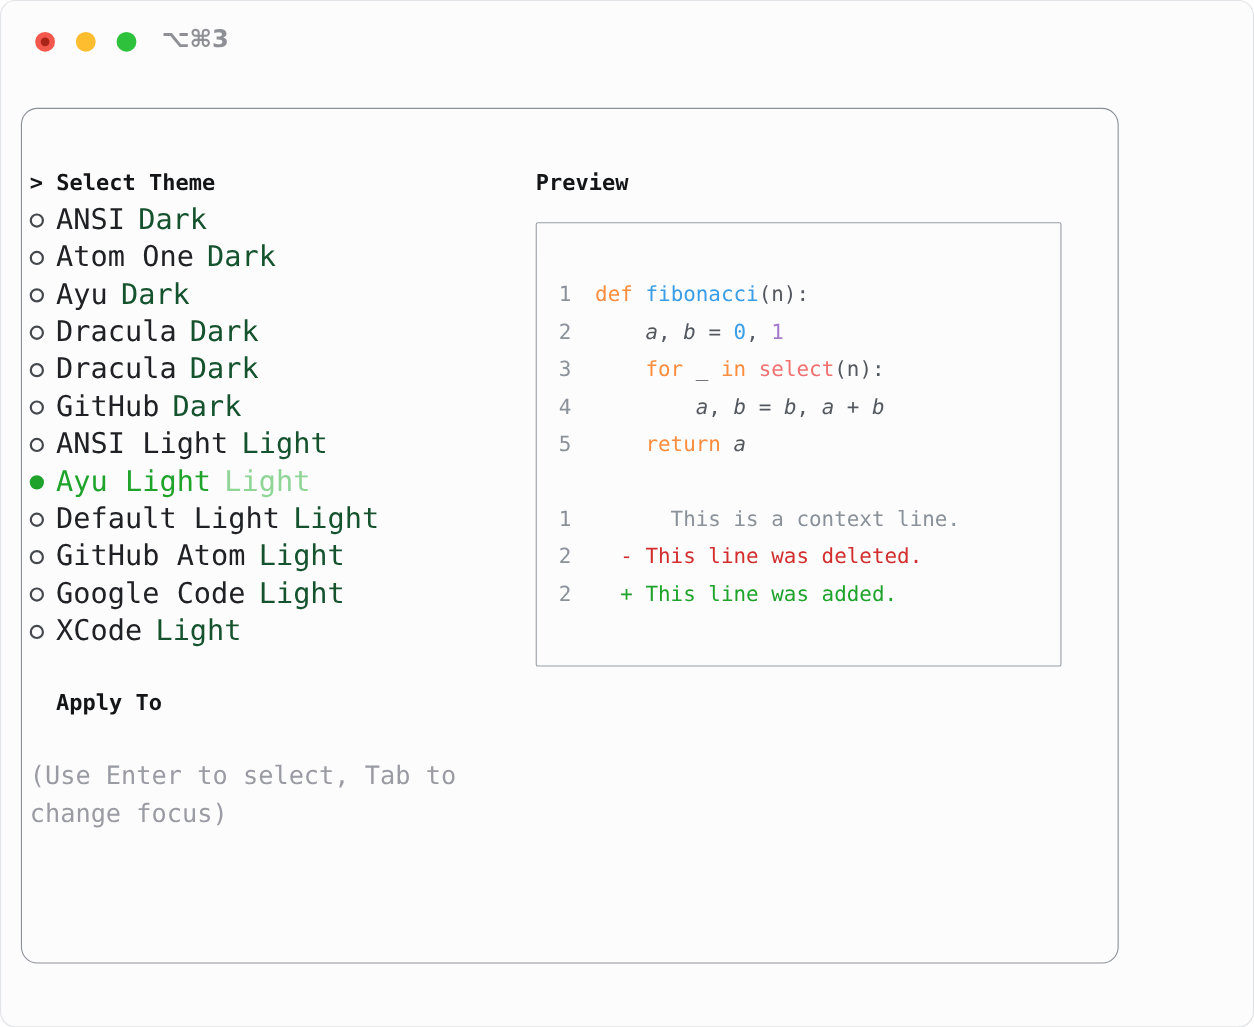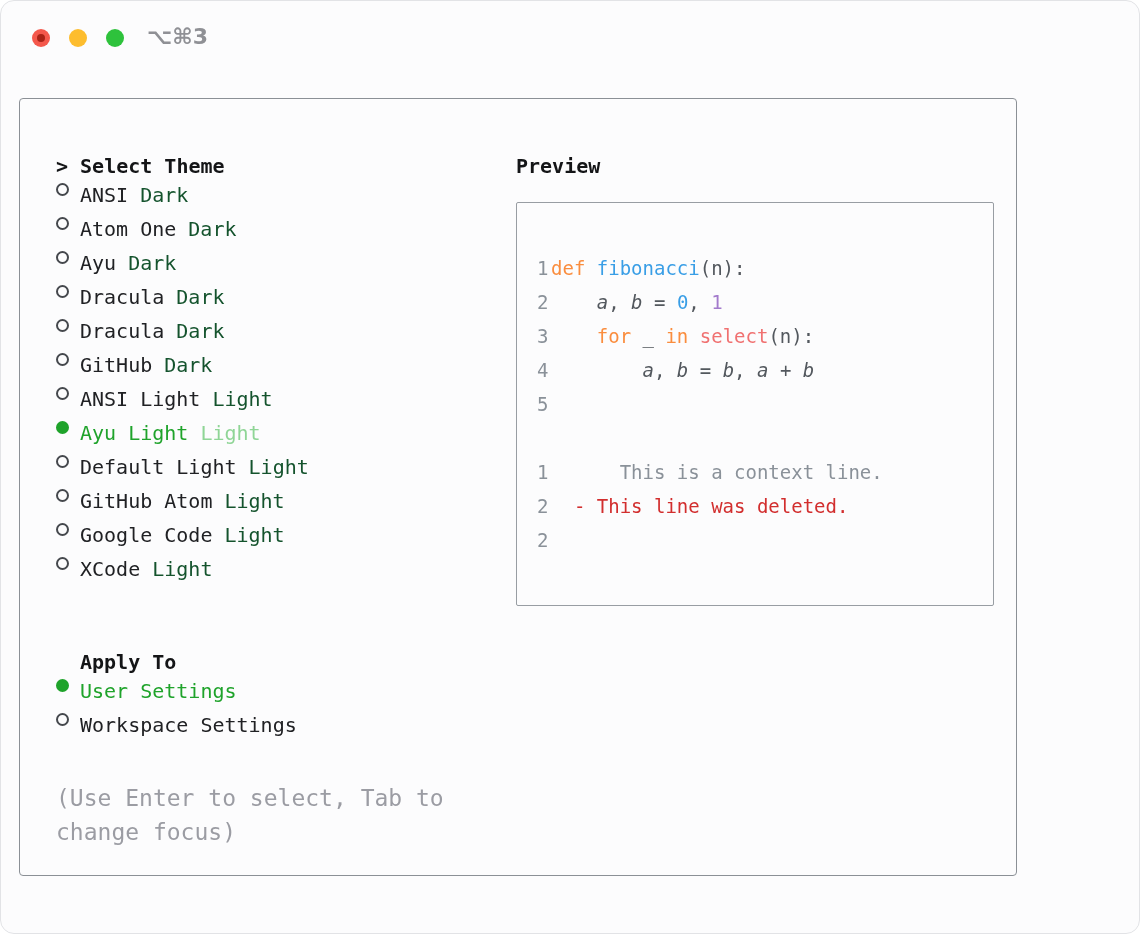--- a/index.html
+++ b/index.html
@@ -9,40 +9,40 @@
 
   
   .light{position:absolute;top:28px;width:18px;height:18px;border-radius:50%;display:flex;align-items:center;justify-content:center;cursor:pointer}
   .light.red{left:31px;background:#f4584c}
   .light.red::after{content:"";width:8px;height:8px;border-radius:50%;background:#a92317}
   .light.yellow{left:68px;background:#fdbd2e}
   .light.green{left:105px;background:#2ec23c}
   .win-title{position:absolute;left:146px;top:23px;font-size:22px;font-weight:bold;color:#8f9095;font-family:"DejaVu Sans","Liberation Sans",sans-serif}
 
   
-  .panel{position:absolute;left:18px;top:97px;width:998px;height:778px;border:1.5px solid #8b9096;border-radius:4px;display:flex;padding:50px 30px 0 36px}
+  .panel{position:absolute;left:18px;top:97px;width:998px;height:778px;border:1.5px solid #8b9096;border-radius:15px;display:flex;padding:50px 30px 0 7px}
   .left-col{width:460px;flex:none}
   .right-col{flex:1}
 
   .heading{font-weight:bold;font-size:20px;line-height:34px;color:#141517;white-space:pre}
-  .row{display:flex;align-items:flex-start;height:34px;font-size:20px;color:#202124;cursor:pointer}
+  .row{display:flex;align-items:center;height:34px;font-size:26px;color:#202124;cursor:pointer}
   .bullet{width:13px;height:13px;border-radius:50%;border:2px solid #45484d;margin-right:11px;flex:none}
   .bullet.filled{background:var(--green,#1fa32b);border-color:var(--green,#1fa32b)}
   .label{white-space:pre}
   .variant{color:#14532d;margin-left:12px;white-space:pre}
   .row.selected .label{color:var(--green,#1fa32b)}
   .row.selected .variant{color:var(--green_light,#8fd596)}
-  .apply-heading{margin-top:54px;padding-left:24px}
+  .apply-heading{margin-top:30px;padding-left:24px}
   .hint{margin-top:34px;font-size:23px;line-height:34px;color:#9b9ca3;white-space:pre-line}
 
   
   .preview-box{margin-top:19px;width:478px;height:404px;border:1px solid #989da3;border-radius:2px;padding:48px 18px 0 20px;background:#fcfcfd}
   .code-line{display:flex;height:34px;font-size:19px;line-height:34px}
   .lnum{width:14px;color:#8a9199;flex:none}
-  .lcontent{white-space:pre}
+  .lcontent{margin-left:19px;white-space:pre}
   #diff-lines{margin-top:34px}
   .tk-kw{color:var(--orange,#fa8d3e)}
   .tk-fn{color:var(--blue,#399ee6)}
   .tk-var{font-style:italic;color:var(--plain,#53585e)}
   .tk-plain{color:var(--plain,#53585e)}
   .tk-num0{color:var(--blue,#399ee6)}
   .tk-num1{color:var(--purple,#a37acc)}
   .tk-call{color:var(--coral,#f07171)}
   .tk-ctx{color:#8a9199}
   .tk-del{color:var(--red,#d22e2e)}
@@ -116,30 +116,20 @@
             <span class="label">Google Code</span>
             <span class="variant">Light</span>
           </div>
           <div class="row">
             <span class="bullet"></span>
             <span class="label">XCode</span>
             <span class="variant">Light</span>
           </div>
         </div>
       <div class="heading apply-heading">Apply To</div>
-      <div id="apply-list">
-          <div class="row selected">
-            <span class="bullet filled"></span>
-            <span class="label">User Settings</span>
-          </div>
-          <div class="row">
-            <span class="bullet"></span>
-            <span class="label">Workspace Settings</span>
-          </div>
-        </div>
       <div class="hint">(Use Enter to select, Tab to
 change focus)</div>
     </div>
     <div class="right-col">
       <div class="heading">Preview</div>
       <div class="preview-box">
         <div id="code-lines">
             <div class="code-line">
               <span class="lnum">1</span>
               <span class="lcontent"><span class="tk-kw">def</span><span class="tk-plain"> </span><span class="tk-fn">fibonacci</span><span class="tk-plain">(n):</span></span>
@@ -151,31 +141,33 @@
             <div class="code-line">
               <span class="lnum">3</span>
               <span class="lcontent"><span class="tk-plain">    </span><span class="tk-kw">for</span><span class="tk-plain"> _ </span><span class="tk-kw">in</span><span class="tk-plain"> </span><span class="tk-call">select</span><span class="tk-plain">(n):</span></span>
             </div>
             <div class="code-line">
               <span class="lnum">4</span>
               <span class="lcontent"><span class="tk-plain">        </span><span class="tk-var">a</span><span class="tk-plain">, </span><span class="tk-var">b</span><span class="tk-plain"> = </span><span class="tk-var">b</span><span class="tk-plain">, </span><span class="tk-var">a</span><span class="tk-plain"> + </span><span class="tk-var">b</span></span>
             </div>
             <div class="code-line">
               <span class="lnum">5</span>
+              <span class="lcontent"><span class="tk-plain">    </span><span class="tk-kw">return</span><span class="tk-plain"> </span><span class="tk-var">a</span></span>
             </div>
           </div>
         <div id="diff-lines">
             <div class="code-line">
               <span class="lnum">1</span>
               <span class="lcontent"><span class="tk-ctx">      This is a context line.</span></span>
             </div>
             <div class="code-line">
               <span class="lnum">2</span>
               <span class="lcontent"><span class="tk-del">  - This line was deleted.</span></span>
             </div>
             <div class="code-line">
               <span class="lnum">2</span>
+              <span class="lcontent"><span class="tk-add">  + This line was added.</span></span>
             </div>
           </div>
       </div>
     </div>
   </div>
 </div>
 
 </body></html>

